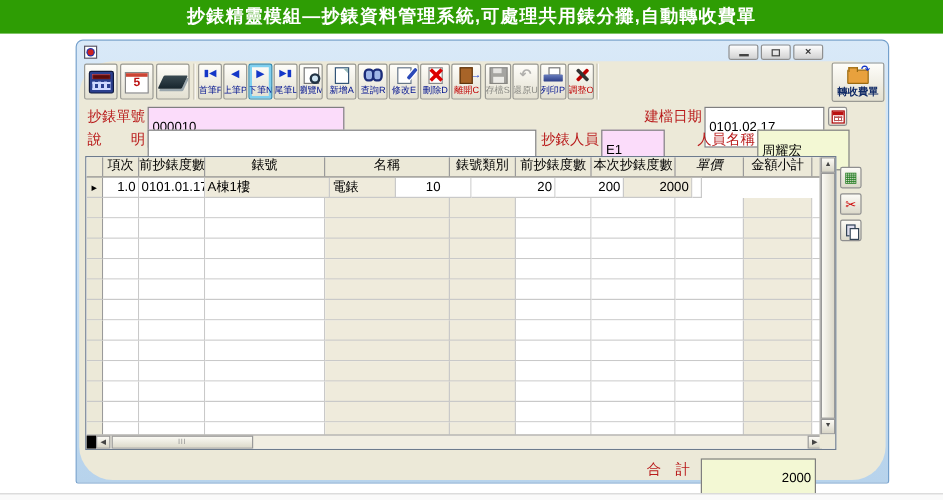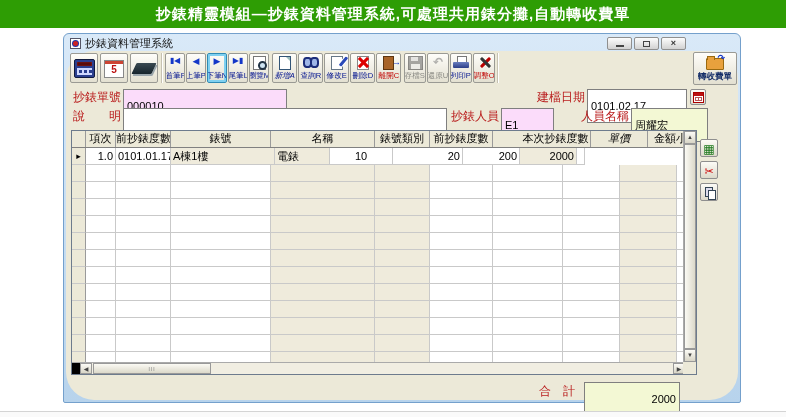--- a/index.html
+++ b/index.html
@@ -138,21 +138,20 @@
 </head>
 <body>
 
 <div class="banner">
   <span>抄錶精靈模組—抄錶資料管理系統,可處理共用錶分攤,自動轉收費單</span>
 </div>
 
 <div class="window">
   <div class="titlebar">
     <span class="app-icon"></span>
-    <span class="title">抄錶資料管理系統</span>
     <span class="controls">
       <span class="ctrl">
           <span class="g-min"></span>
         </span>
       <span class="ctrl">
           <span class="g-max"></span>
         </span>
       <span class="ctrl">
           <span class="g-close">×</span>
         </span>
@@ -185,21 +184,21 @@
           <span class="tlbl">下筆N</span>
         </div>
         <div class="tbtn" style="left: 162px; width: 20px; height: 30px; top: 2px;">
           <span class="ic ic-last"></span>
           <span class="tlbl">尾筆L</span>
         </div>
         <div class="tbtn" style="left: 183px; width: 20px; height: 30px; top: 2px;">
           <span class="ic ic-browse"></span>
           <span class="tlbl">瀏覽M</span>
         </div>
-        <div class="tbtn" style="left: 206px; width: 25px; height: 30px; top: 2px; font-style: italic;">
+        <div class="tbtn" style="left: 206px; width: 25px; height: 30px; top: 2px;">
           <span class="ic ic-new"></span>
           <span class="tlbl">新增A</span>
         </div>
         <div class="tbtn" style="left: 232px; width: 25px; height: 30px; top: 2px;">
           <span class="ic ic-query"></span>
           <span class="tlbl">查詢R</span>
         </div>
         <div class="tbtn" style="left: 258px; width: 25px; height: 30px; top: 2px;">
           <span class="ic ic-edit"></span>
           <span class="tlbl">修改E</span>
@@ -251,21 +250,21 @@
 
     <div class="grid">
       <div id="grid-head">
           <div class="hcell" style="width: 14px;"></div>
           <div class="hcell" style="width: 30px;">項次</div>
           <div class="hcell" style="width: 55px;">前抄錶度數</div>
           <div class="hcell" style="width: 100px;">錶號</div>
           <div class="hcell" style="width: 104px;">名稱</div>
           <div class="hcell" style="width: 55px;">錶號類別</div>
           <div class="hcell" style="width: 63px;">前抄錶度數</div>
-          <div class="hcell" style="width: 70px; margin-left: 28px;">本次抄錶度數</div>
+          <div class="hcell" style="width: 70px;">本次抄錶度數</div>
           <div class="hcell" style="width: 57px; font-style: italic;">單價</div>
           <div class="hcell" style="width: 57px;">金額小計</div>
           <div class="hcell" style="width: 8px;"></div>
         </div>
       <div id="grid-rows">
           <div class="grow">
             <div class="gsel" style="width: 14px;">▸</div>
             <div class="gcell" style="width: 30px; text-align: right;">1.0</div>
             <div class="gcell" style="width: 55px; text-align: center;">0101.01.17</div>
             <div class="gcell beige" style="width: 104px; text-align: left;">A棟1樓</div>

